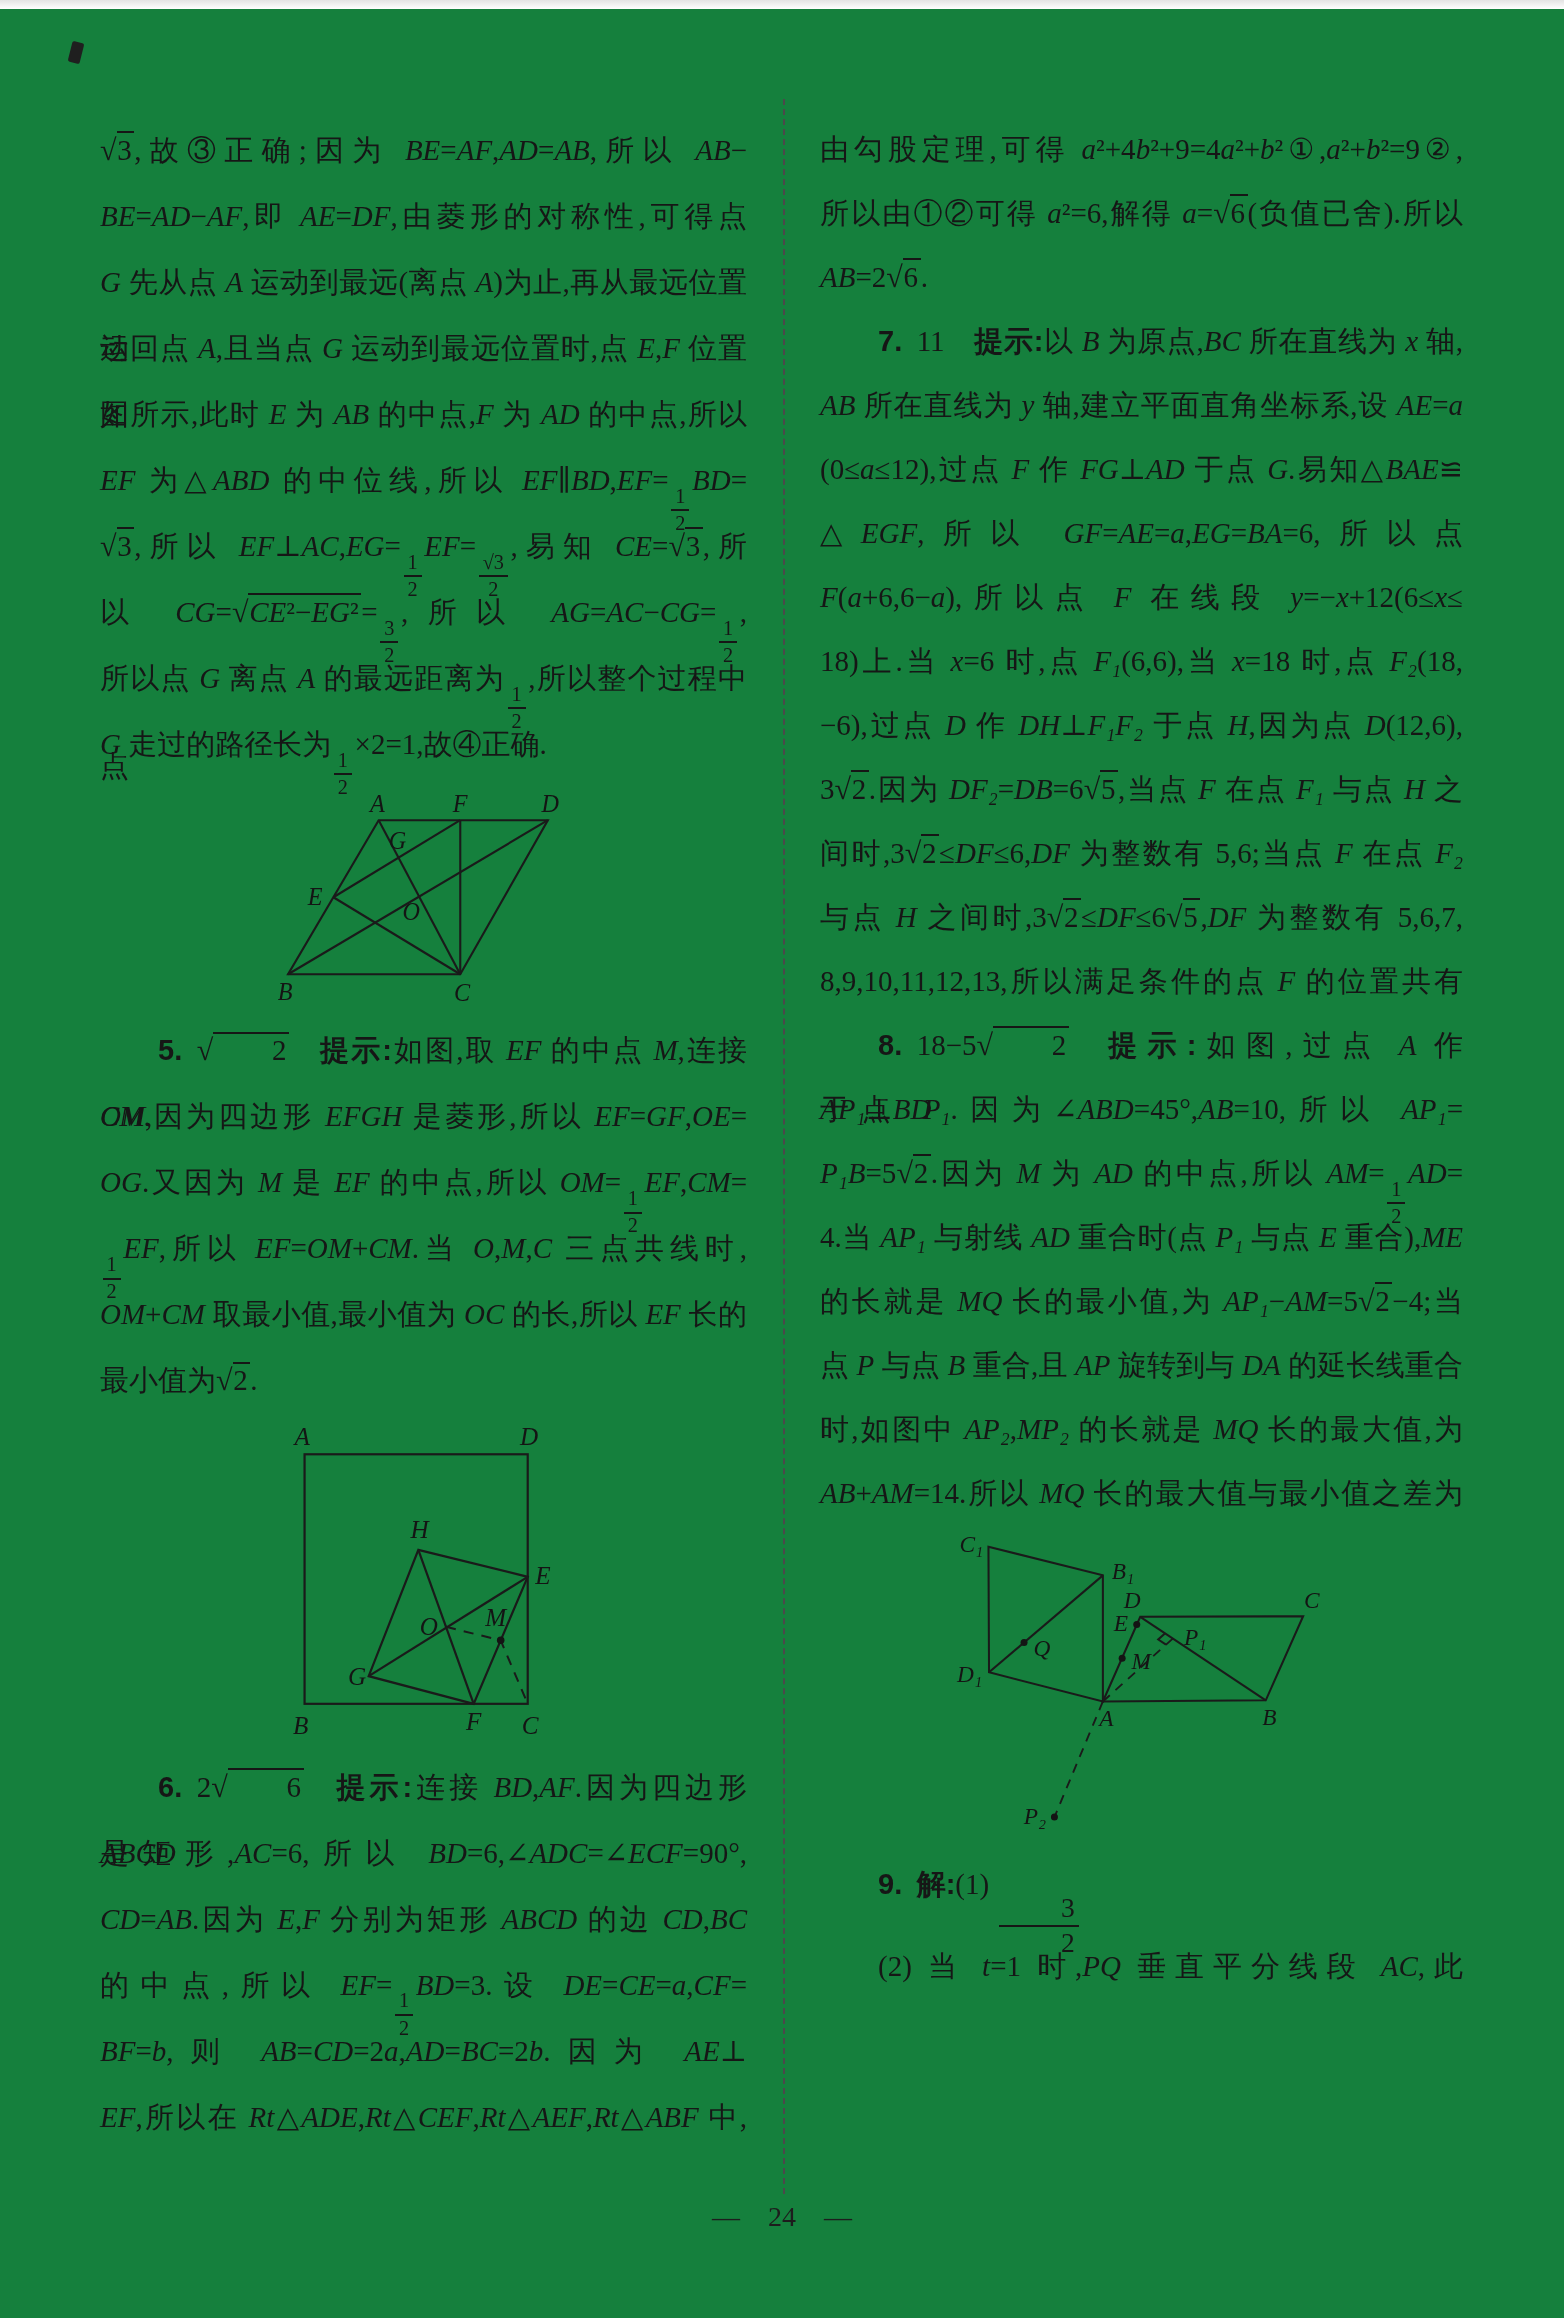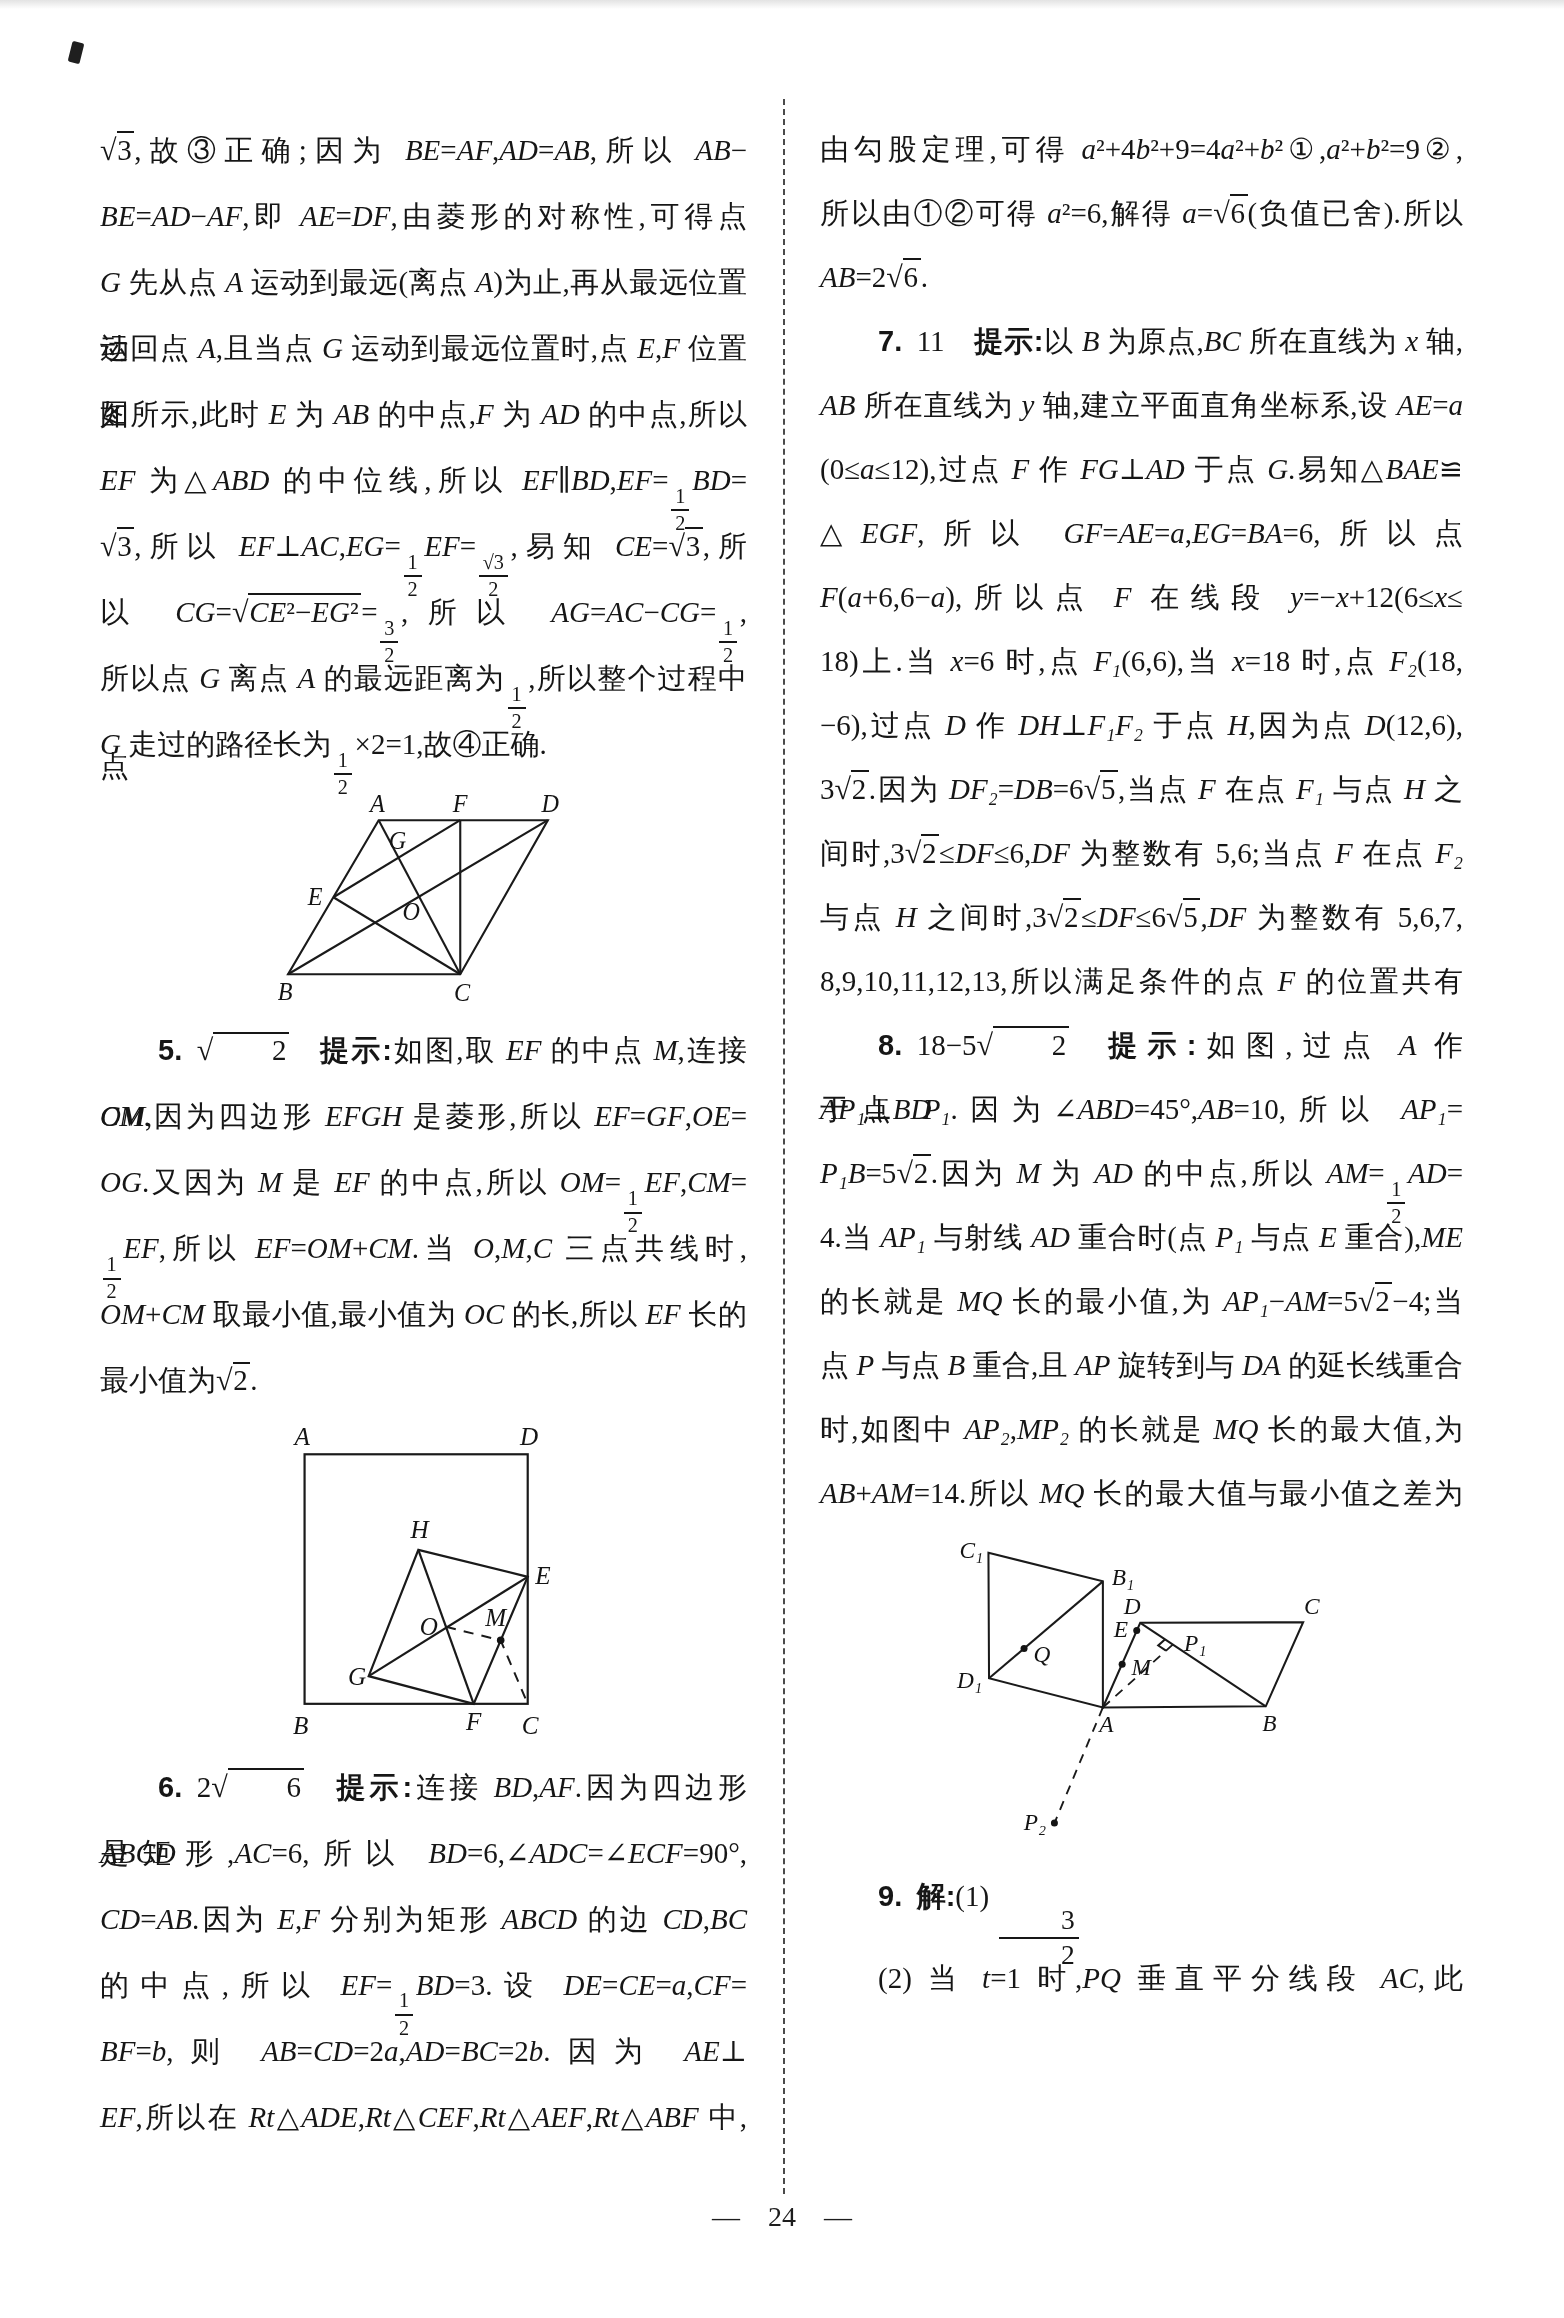--- a/index.html
+++ b/index.html
@@ -1,19 +1,19 @@
 <!DOCTYPE html>
 <html style="font-size:10.5px"><head>
 <meta charset="utf-8">
 <style>
   html,body{margin:0;padding:0;background:#9a9a9a;}
   .page{
     position:relative;
     width:1564px;height:2319px;
-    background:#ffffff;
+    background:#15803d;
     overflow:hidden;
     font-family:"Liberation Serif","DejaVu Serif",serif;
     color:#161616;
     font-size:29px;
   }
   .page-top-shade{position:absolute;left:0;top:0;width:100%;height:9.2px;
     background:linear-gradient(#e3e3e3,#ffffff);}
   .speck{position:absolute;left:70px;top:42px;width:12px;height:21px;
     background:#1f1f1f;transform:rotate(14deg);border-radius:2px;}
   .col{position:absolute;top:117px;}
@@ -36,21 +36,21 @@
   .fr{display:inline-flex;flex-direction:column;align-items:center;
     vertical-align:-0.62em;line-height:1.08;font-size:0.70em;margin:0 2.6px;}
   .fr .n{padding:0 4px 2px;border-bottom:2px solid #161616;}
   .fr .d{padding-top:1.3px;}
   .fr.big{font-size:0.95em;vertical-align:-0.85em;}
   
   .sq{white-space:nowrap;}
   .sq .rad{font-size:1.04em;}
   .sq .vinc{display:inline-block;border-top:2px solid #161616;padding:0.7px 2.6px 0 0.7px;line-height:1.15;}
   .fig{display:flex;justify-content:center;margin:13px 0;}
-  .fig3wrap{margin:12px 0;}
+  .fig3wrap{margin:6px 0;}
   svg{overflow:visible;}
   .geo{stroke:#1a1a1a;stroke-width:3.5;fill:none;stroke-linejoin:miter;stroke-linecap:butt;}
   .geo-dash{stroke:#1a1a1a;stroke-width:3.2;fill:none;stroke-dasharray:16 13;}
   .dot{fill:#141414;stroke:none;}
   .lbl{font:italic 40px "Liberation Serif","DejaVu Serif",serif;fill:#141414;}
   .footer{position:absolute;top:2201px;left:0;width:100%;
     display:flex;justify-content:center;align-items:center;gap:28px;
     font-size:28px;color:#1d1d1d;}
 </style>
 </head>

